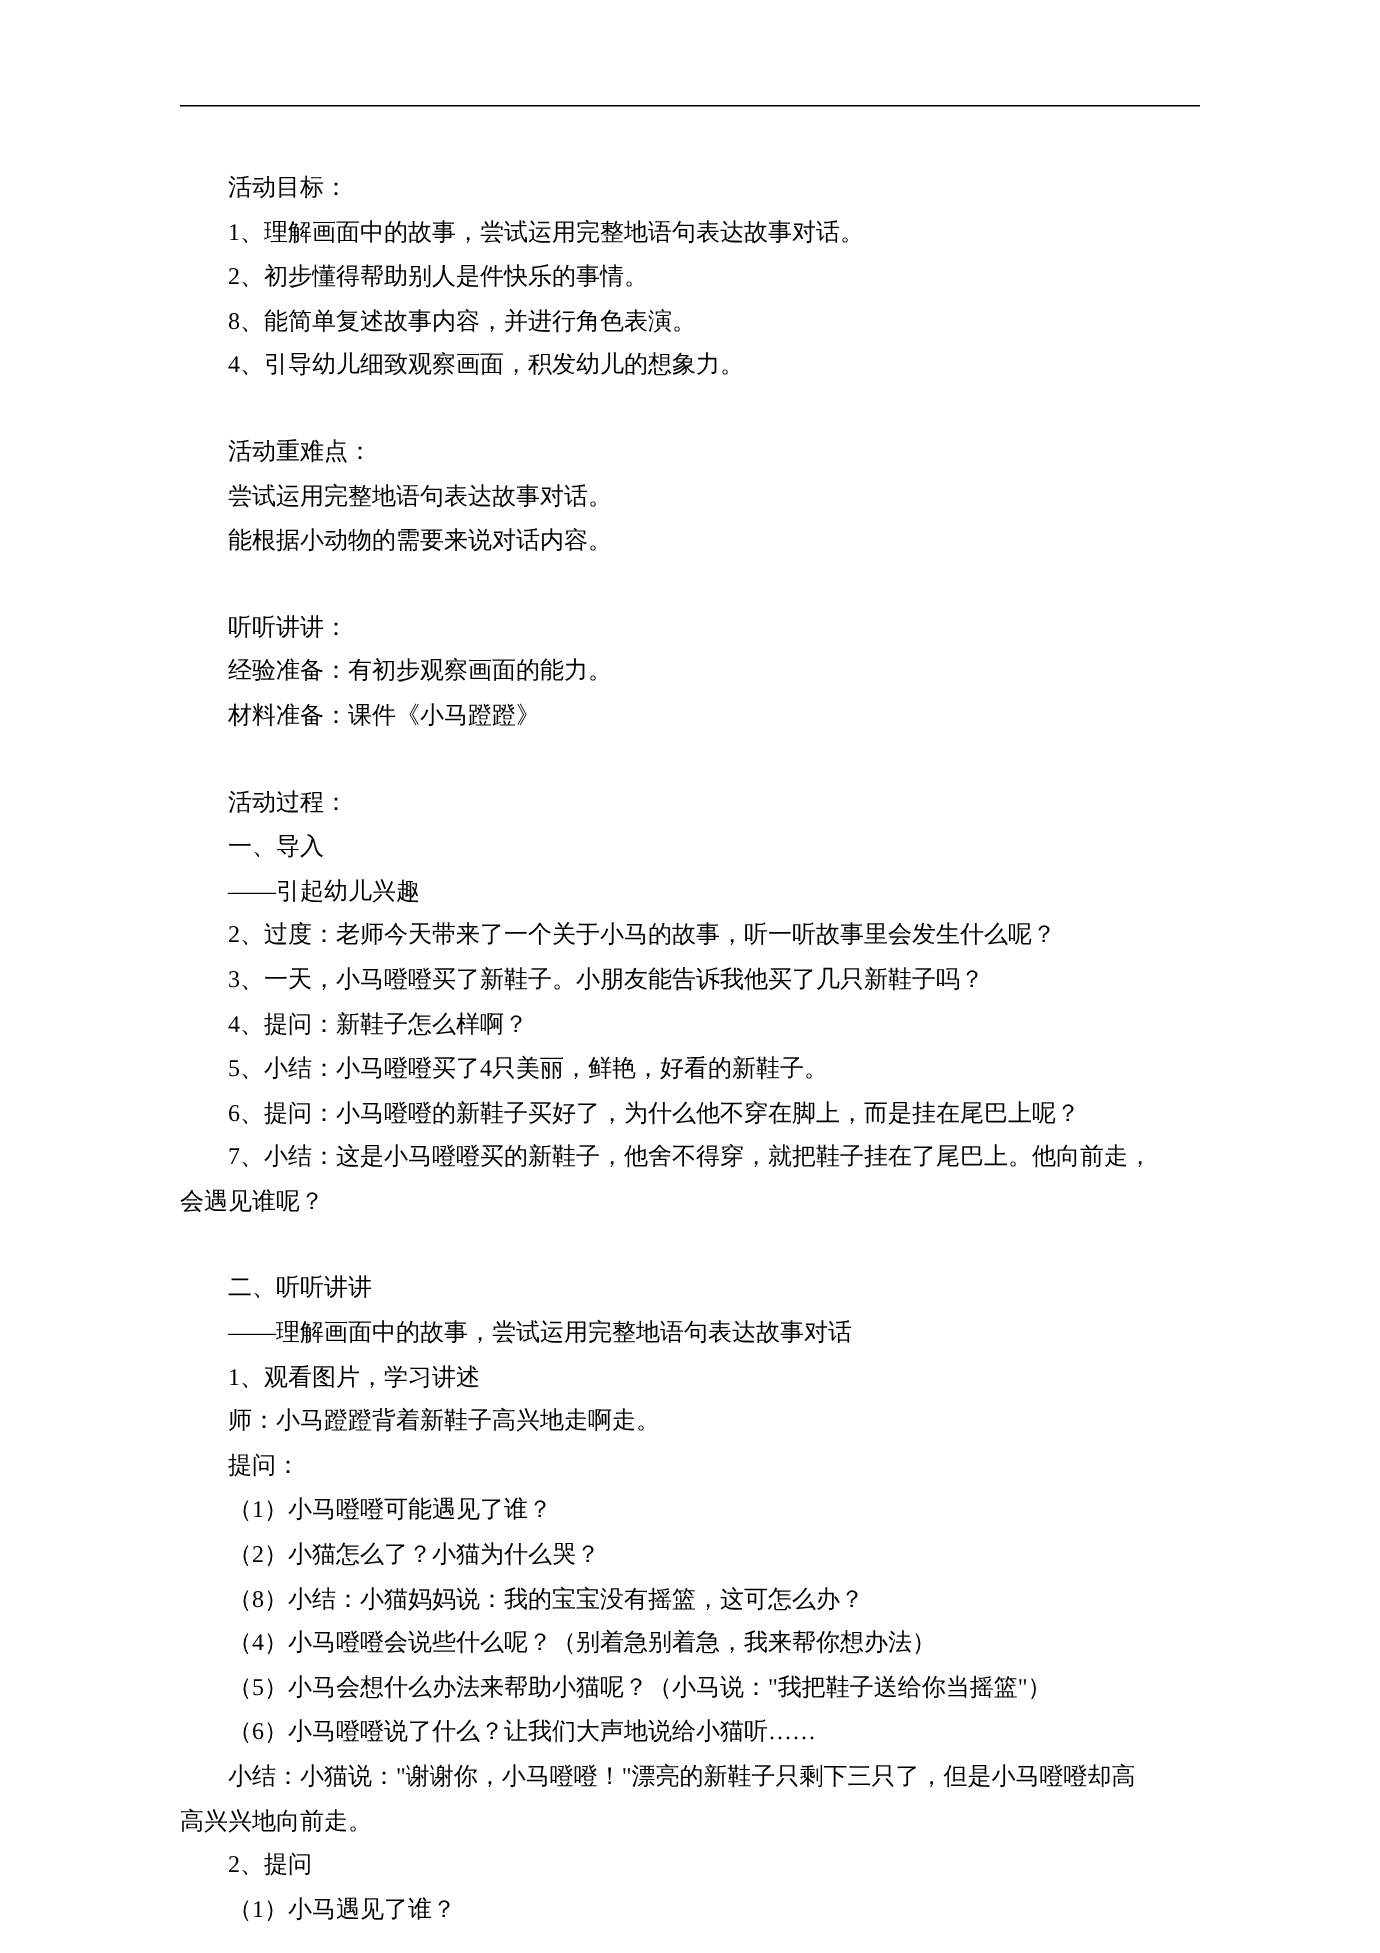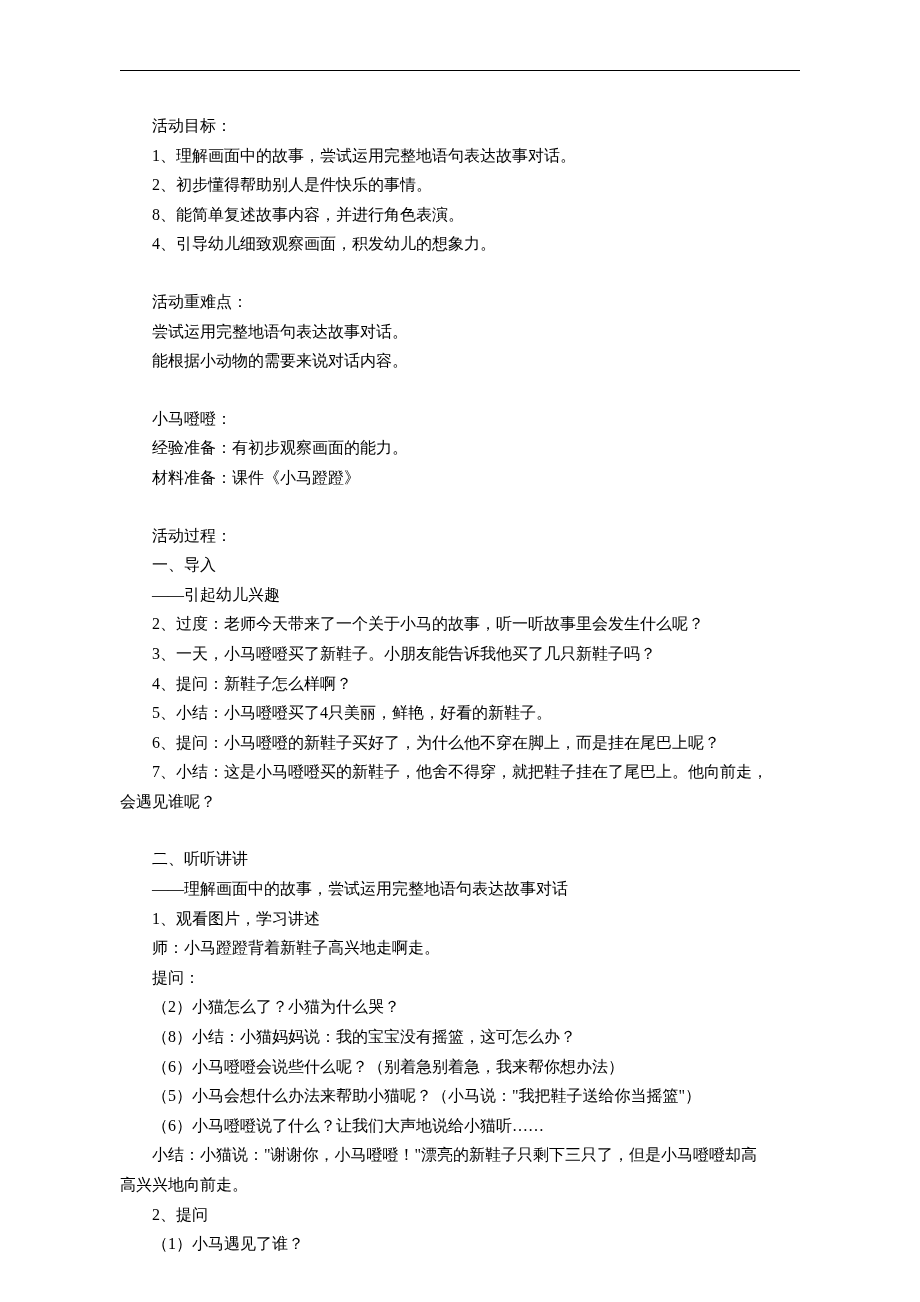--- a/index.html
+++ b/index.html
@@ -53,21 +53,21 @@
     <p class="para">4、引导幼儿细致观察画面，积发幼儿的想象力。</p>
   </div>
 
   <div class="block">
     <p class="para">活动重难点：</p>
     <p class="para">尝试运用完整地语句表达故事对话。</p>
     <p class="para">能根据小动物的需要来说对话内容。</p>
   </div>
 
   <div class="block">
-    <p class="para">小马噔噔：</p>
+    <p class="para">听听讲讲：</p>
     <p class="para">经验准备：有初步观察画面的能力。</p>
     <p class="para">材料准备：课件《小马蹬蹬》</p>
   </div>
 
   <div class="block">
     <p class="para">活动过程：</p>
     <p class="para">一、导入</p>
     <p class="para">——引起幼儿兴趣</p>
     <p class="para">2、过度：老师今天带来了一个关于小马的故事，听一听故事里会发生什么呢？</p>
     <p class="para">3、一天，小马噔噔买了新鞋子。小朋友能告诉我他买了几只新鞋子吗？</p>
@@ -77,23 +77,24 @@
     <p class="para">7、小结：这是小马噔噔买的新鞋子，他舍不得穿，就把鞋子挂在了尾巴上。他向前走，</p>
     <p class="para-noindent">会遇见谁呢？</p>
   </div>
 
   <div class="block">
     <p class="para">二、听听讲讲</p>
     <p class="para">——理解画面中的故事，尝试运用完整地语句表达故事对话</p>
     <p class="para">1、观看图片，学习讲述</p>
     <p class="para">师：小马蹬蹬背着新鞋子高兴地走啊走。</p>
     <p class="para">提问：</p>
+    <p class="para">（1）小马噔噔可能遇见了谁？</p>
     <p class="para">（2）小猫怎么了？小猫为什么哭？</p>
     <p class="para">（8）小结：小猫妈妈说：我的宝宝没有摇篮，这可怎么办？</p>
-    <p class="para">（6）小马噔噔会说些什么呢？（别着急别着急，我来帮你想办法）</p>
+    <p class="para">（4）小马噔噔会说些什么呢？（别着急别着急，我来帮你想办法）</p>
     <p class="para">（5）小马会想什么办法来帮助小猫呢？（小马说："我把鞋子送给你当摇篮"）</p>
     <p class="para">（6）小马噔噔说了什么？让我们大声地说给小猫听……</p>
     <p class="para">小结：小猫说："谢谢你，小马噔噔！"漂亮的新鞋子只剩下三只了，但是小马噔噔却高</p>
     <p class="para-noindent">高兴兴地向前走。</p>
     <p class="para">2、提问</p>
     <p class="para">（1）小马遇见了谁？</p>
 
   </div>
 
 </div>

